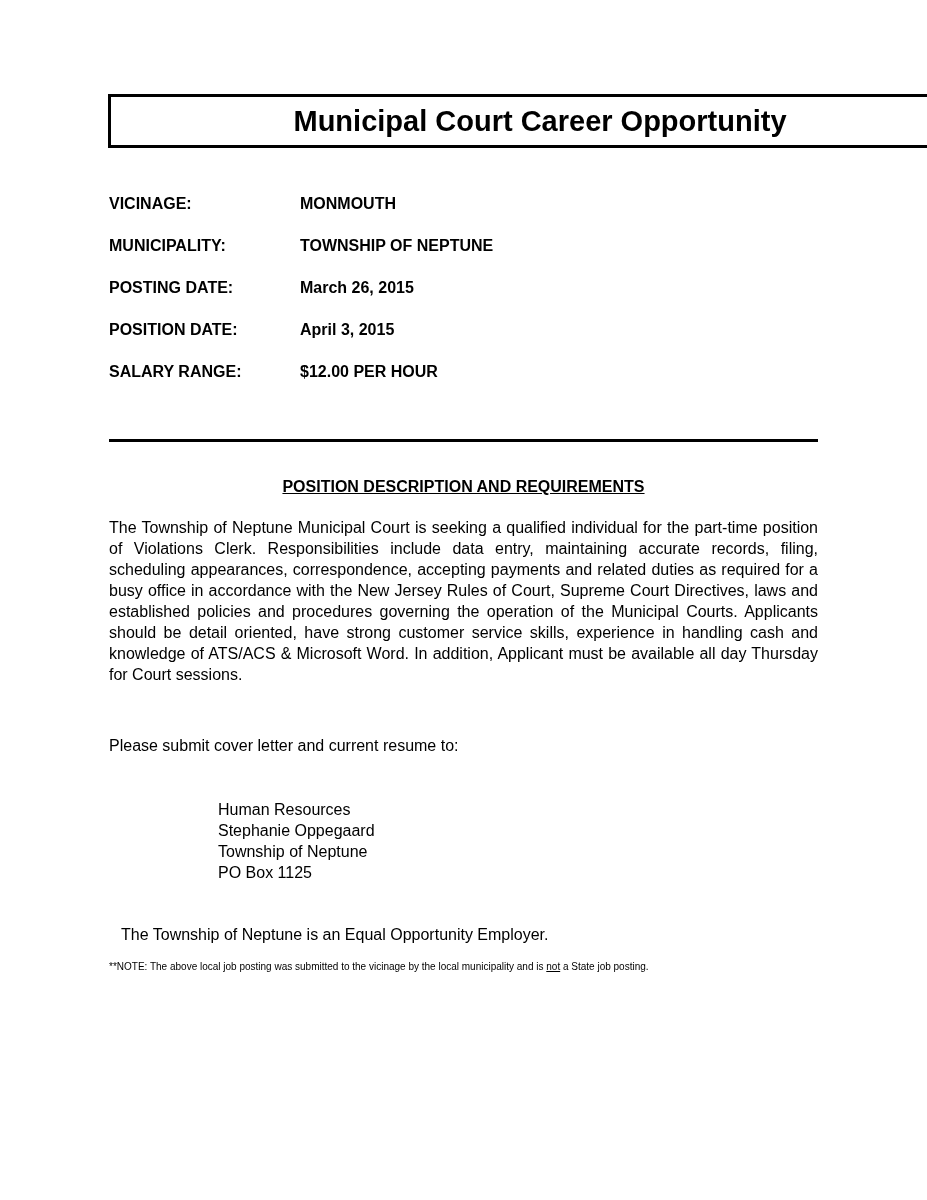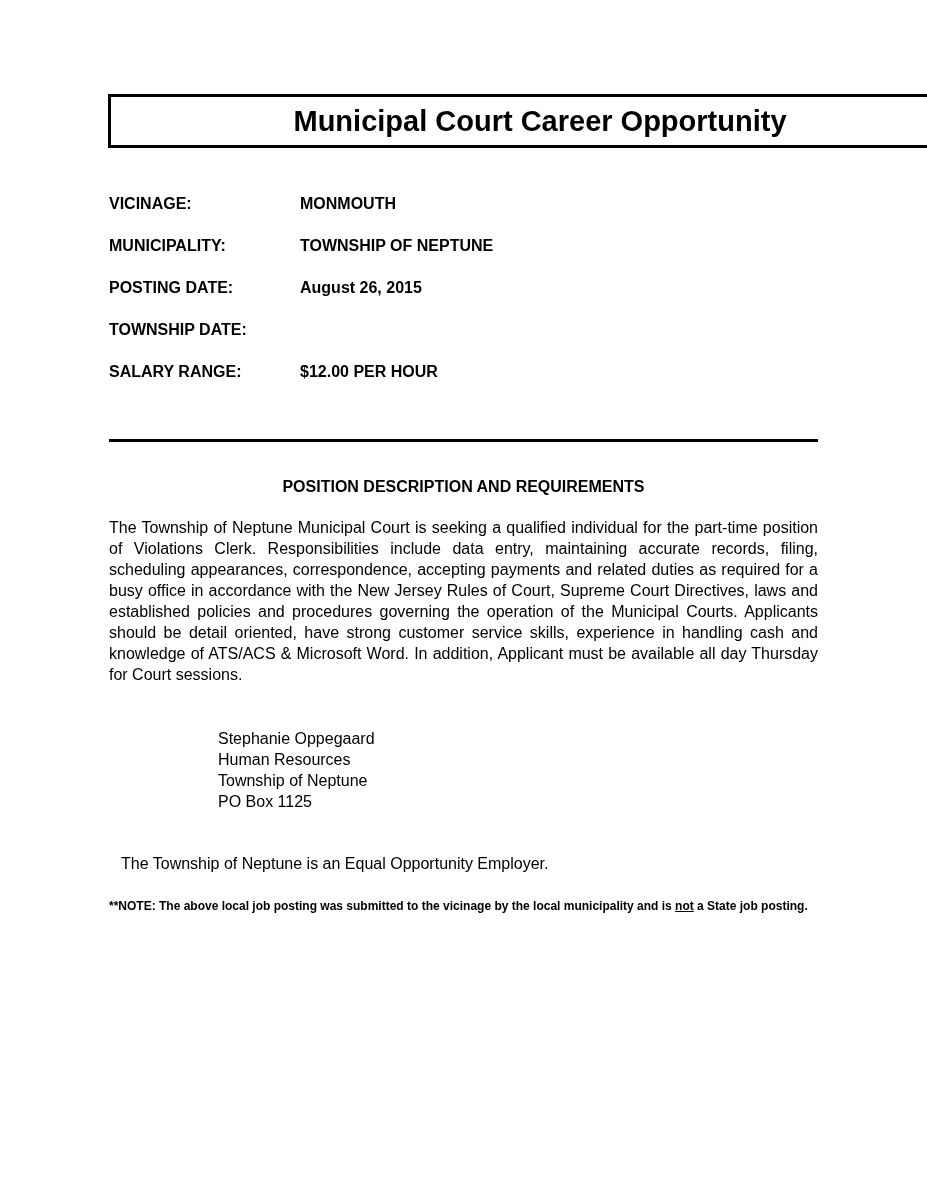--- a/index.html
+++ b/index.html
@@ -53,20 +53,21 @@
     border: none;
     border-top: 3px solid #000000;
     margin-top: 58px;
     width: 709px;
   }
   .section-heading {
     margin-top: 35px;
     text-align: center;
     font-size: 16px;
     font-weight: bold;
+    text-decoration: underline;
     line-height: 19px;
   }
   .body-paragraph {
     margin-top: 21px;
     font-size: 16px;
     line-height: 21px;
     text-align: justify;
   }
   .submit-intro {
     margin-top: 50px;
@@ -79,25 +80,24 @@
     font-size: 16px;
     line-height: 21px;
   }
   .eoe-line {
     margin-top: 41px;
     font-size: 16px;
     line-height: 21px;
     margin-left: 12px;
   }
   .note-paragraph {
-    margin-top: 22px;
-    font-size: 12px;
+    margin-top: 12px;
+    font-size: 10px;
     line-height: 20px;
     text-align: justify;
-    font-weight: bold;
   }
   .note-paragraph .u {
     text-decoration: underline;
   }
 </style>
 </head>
 <body>
 
 <div class="page">
 
@@ -109,41 +109,43 @@
     <div class="info-row">
       <span class="label">VICINAGE:</span>
       <span class="value">MONMOUTH</span>
     </div>
     <div class="info-row">
       <span class="label">MUNICIPALITY:</span>
       <span class="value">TOWNSHIP OF NEPTUNE</span>
     </div>
     <div class="info-row">
       <span class="label">POSTING DATE:</span>
-      <span class="value">August 26, 2015</span>
+      <span class="value">March 26, 2015</span>
     </div>
     <div class="info-row">
-      <span class="label">TOWNSHIP DATE:</span>
+      <span class="label">POSITION DATE:</span>
+      <span class="value">April 3, 2015</span>
     </div>
     <div class="info-row">
       <span class="label">SALARY RANGE:</span>
       <span class="value">$12.00 PER HOUR</span>
     </div>
   </div>
 
   <hr class="divider">
 
   <div class="section-heading">POSITION DESCRIPTION AND REQUIREMENTS</div>
 
   <p class="body-paragraph">The Township of Neptune Municipal Court is seeking a qualified individual for the part-time position of Violations Clerk.  Responsibilities include data entry, maintaining accurate records, filing, scheduling appearances, correspondence, accepting payments and related duties as required for a busy office in accordance with the New Jersey Rules of Court, Supreme Court Directives, laws and established policies and procedures governing the operation of the Municipal Courts.  Applicants should be detail oriented, have strong customer service skills, experience in handling cash and knowledge of ATS/ACS &amp; Microsoft Word.  In addition, Applicant must be available all day Thursday for Court sessions.</p>
 
+  <p class="submit-intro">Please submit cover letter and current resume to:</p>
 
   <div class="address-block">
+    <div>Human Resources</div>
     <div>Stephanie Oppegaard</div>
-    <div>Human Resources</div>
     <div>Township of Neptune</div>
     <div>PO Box 1125</div>
   </div>
 
   <p class="eoe-line">The Township of Neptune is an Equal Opportunity Employer.</p>
 
   <p class="note-paragraph"><span>**NOTE:  The above local job posting was submitted to the vicinage by the local municipality and is </span><span class="u">not</span><span> a State job posting.</span></p>
 
 </div>
 

